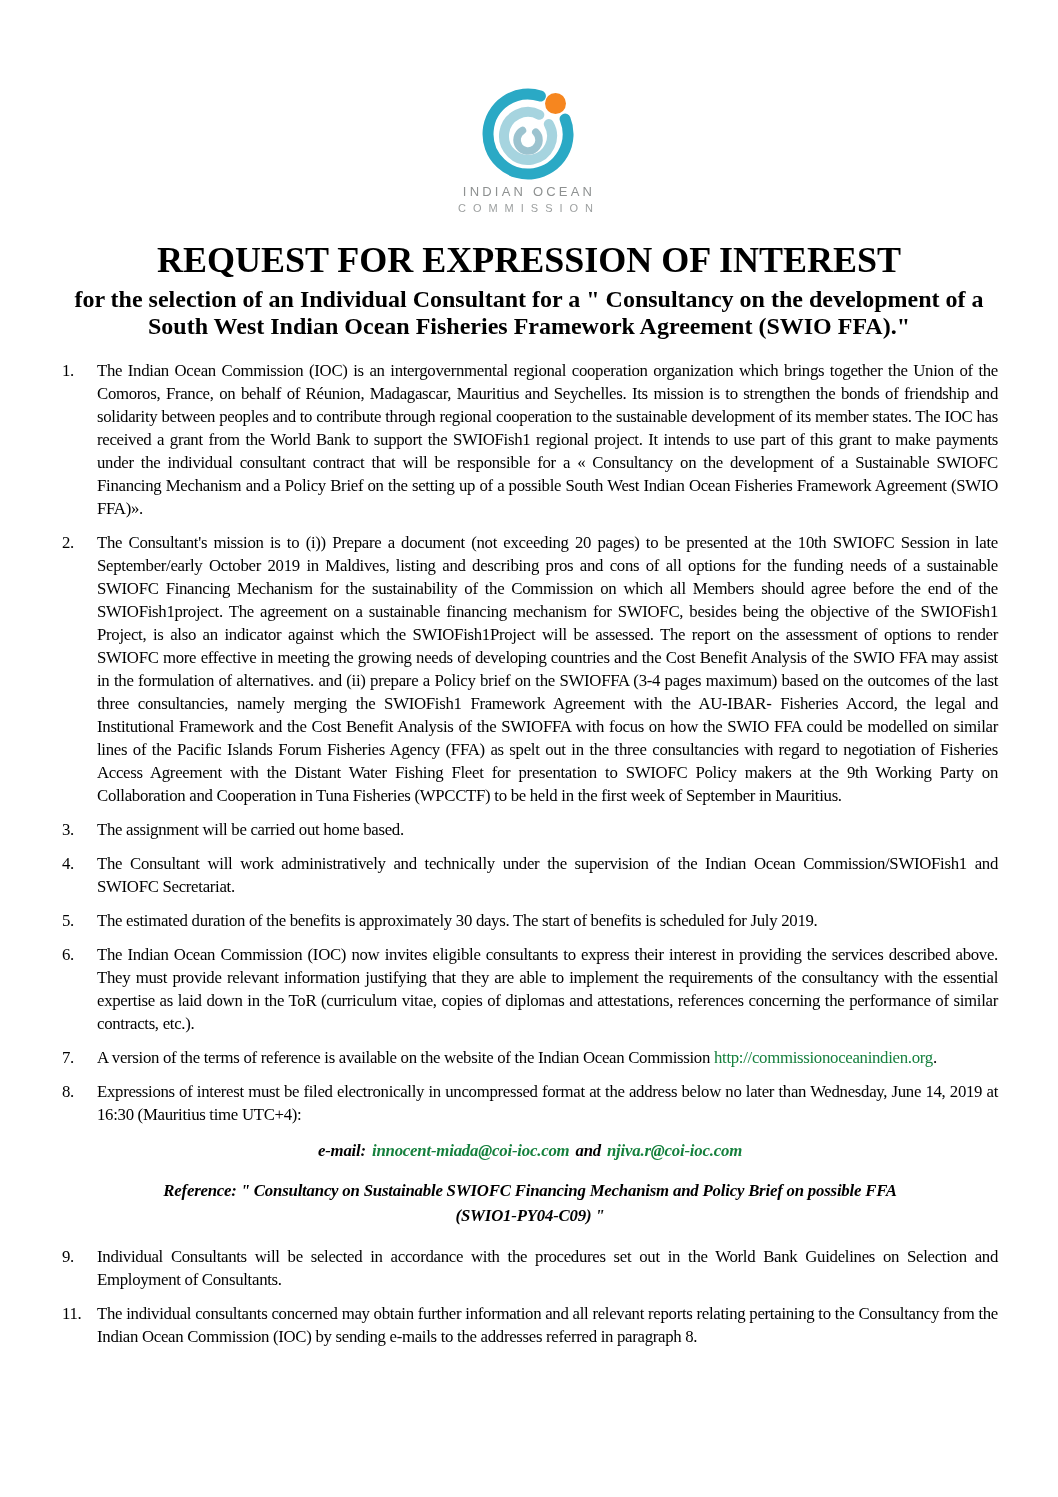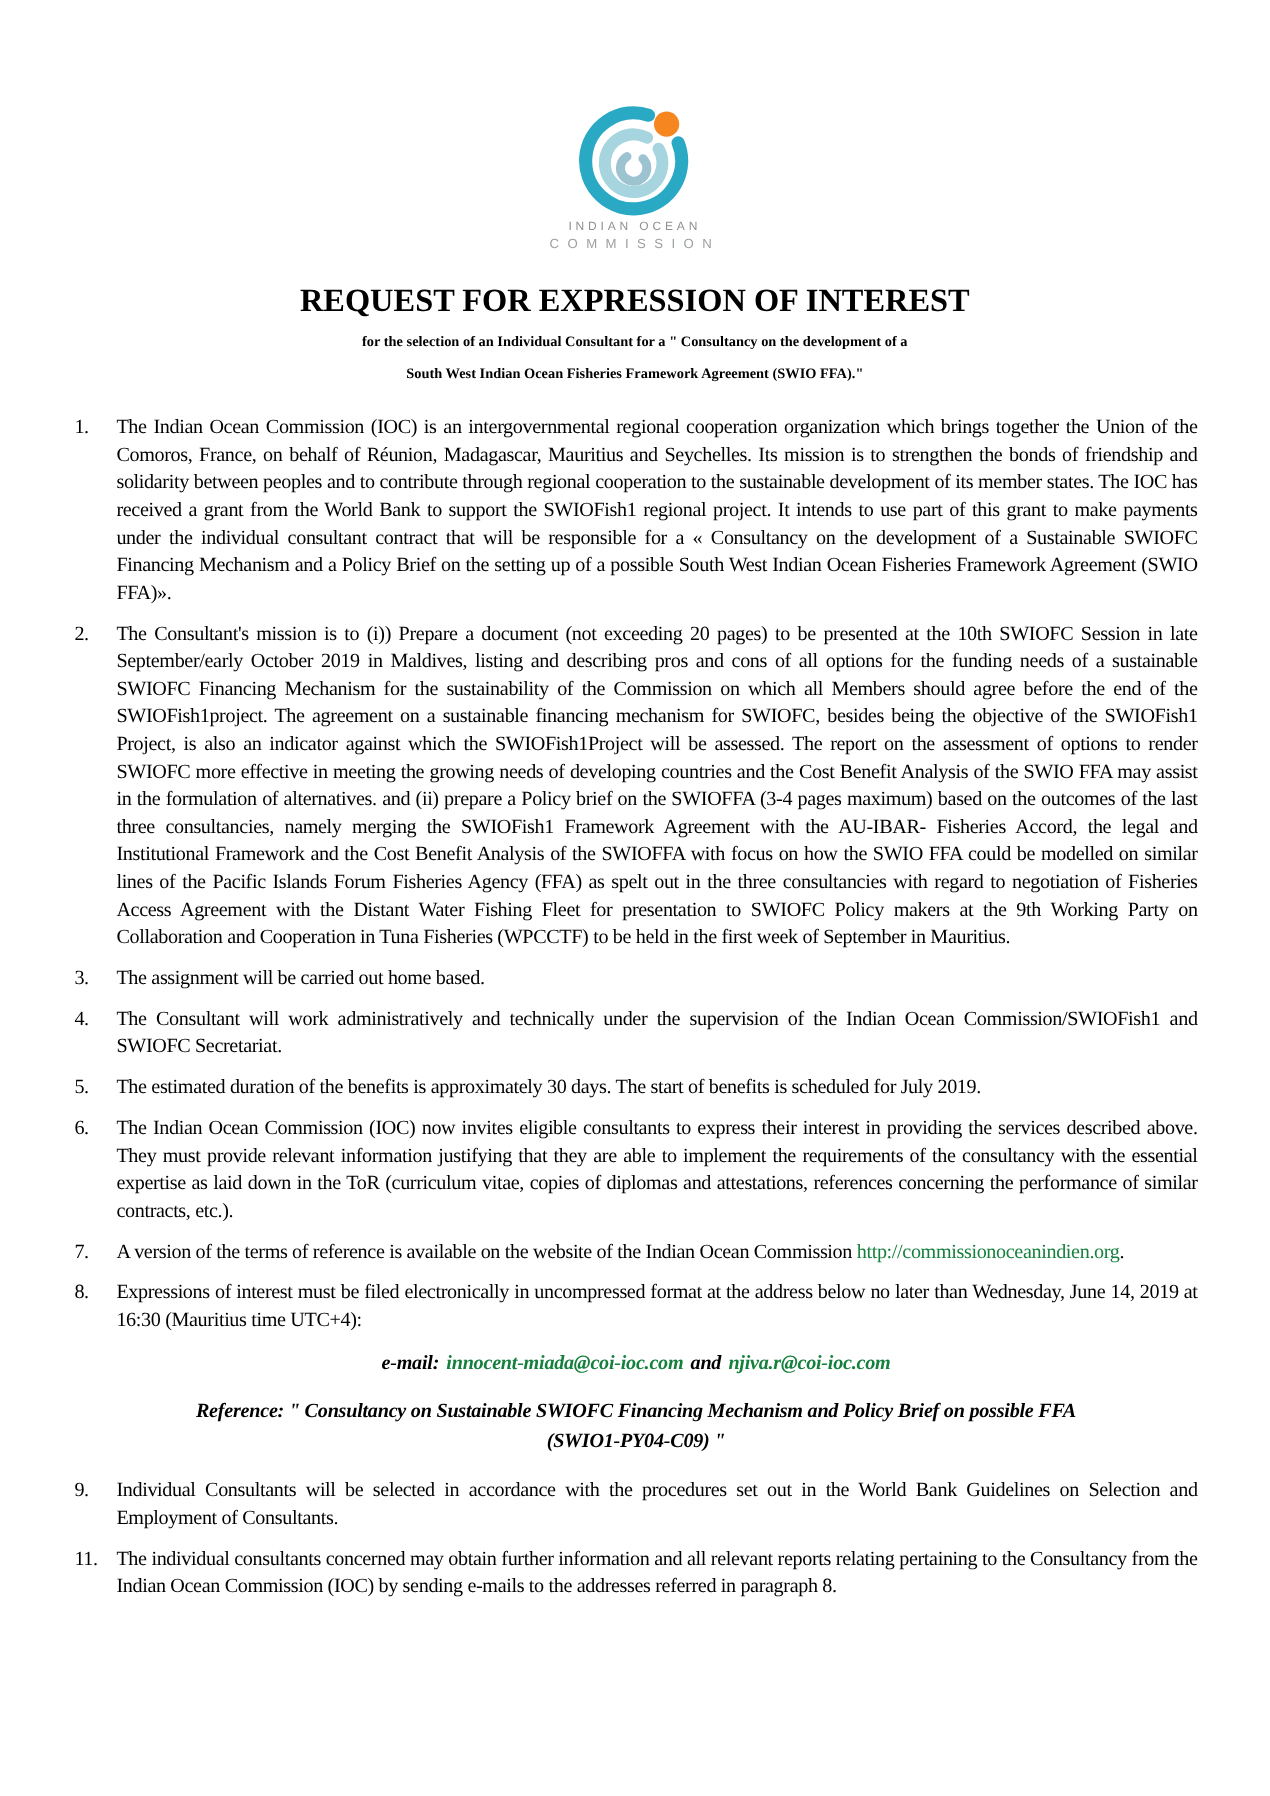--- a/index.html
+++ b/index.html
@@ -17,43 +17,43 @@
     overflow: hidden;
     background: #ffffff;
   }
 
   
   .logo-wrap { padding-top: 84px; text-align: center; }
   .logo-mark { display: block; margin: 0 auto; width: 106px; height: 96px; }
   .logo-name {
     margin-top: 4px;
     font-family: "Liberation Sans", sans-serif;
-    font-size: 10px;
+    font-size: 13px;
     letter-spacing: 3.2px;
     color: #8E9191;
   }
   .logo-sub {
     margin-top: 3px;
     font-family: "Liberation Sans", sans-serif;
     font-size: 11px;
     letter-spacing: 7px;
     color: #9DA0A0;
   }
 
   
   .doc-title {
     margin: 25px 60px 0;
     text-align: center;
-    font-size: 27px;
+    font-size: 36px;
     font-weight: bold;
   }
   .doc-subtitle {
     margin: 5px 40px 0;
     text-align: center;
-    font-size: 12px;
+    font-size: 24px;
     font-weight: bold;
     line-height: 27px;
   }
 
   
   .list { margin-top: 19px; padding: 0 60px 0 62px; }
   .item {
     display: flex;
     margin-bottom: 11px;
     font-size: 16.8px;

